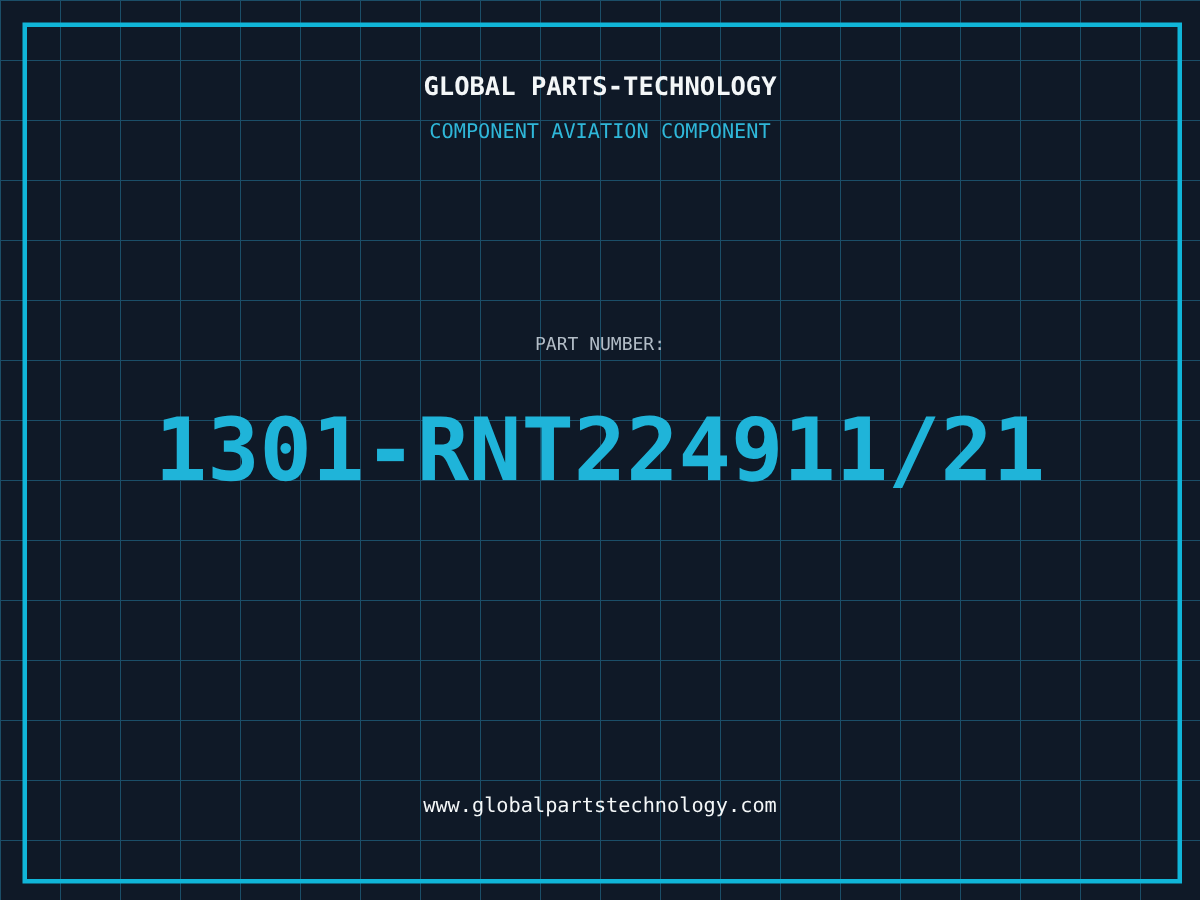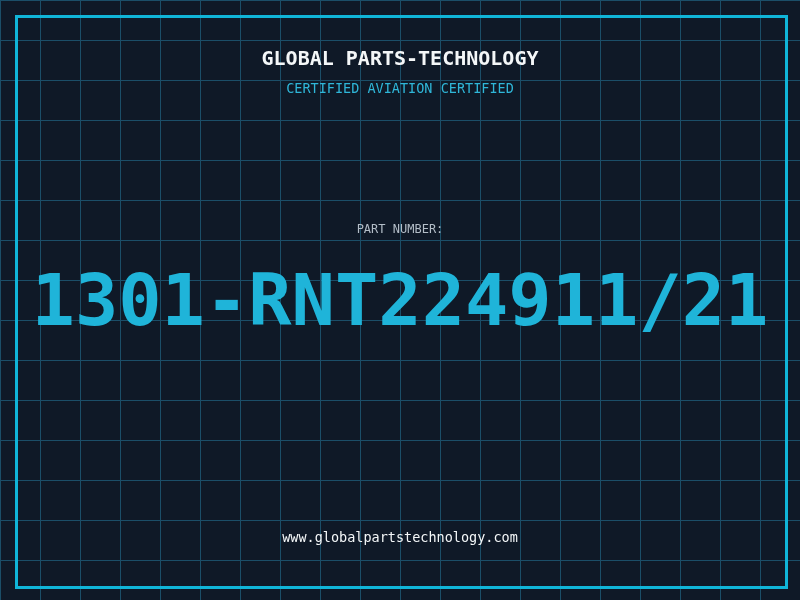--- a/index.html
+++ b/index.html
@@ -35,60 +35,60 @@
   }
   .txt {
     position: absolute;
     left: 0;
     width: 100%;
     text-align: center;
     white-space: nowrap;
   }
   .company {
     top: 50px;
-    font-size: 20px;
+    font-size: 17px;
     line-height: 16px;
     font-weight: bold;
     color: var(--text-white);
   }
   .tagline {
     top: 81px;
     font-size: 13.5px;
     line-height: 15px;
     color: var(--tagline-cyan);
   }
   .part-label {
     top: 221px;
     font-size: 12px;
     line-height: 16px;
     color: var(--label-gray);
   }
   .part-number {
     top: 262px;
-    font-size: 72px;
+    font-size: 58px;
     line-height: 76px;
     font-weight: bold;
     color: var(--part-number-cyan);
     letter-spacing: 0;
   }
   .website {
     top: 530px;
     font-size: 13.5px;
     line-height: 15px;
     color: var(--text-white);
   }
 </style>
 </head>
 <body>
 
 <div class="board">
   <div class="frame"></div>
 
   <div class="txt company">GLOBAL PARTS-TECHNOLOGY</div>
 
-  <div class="txt tagline">CERTIFIED AVIATION CERTIFIED</div>
+  <div class="txt tagline">COMPONENT AVIATION COMPONENT</div>
 
   <div class="txt part-label">PART NUMBER:</div>
 
   <div class="txt part-number">1301-RNT224911/21</div>
 
   <div class="txt website">www.globalpartstechnology.com</div>
 </div>
 
 </body></html>

